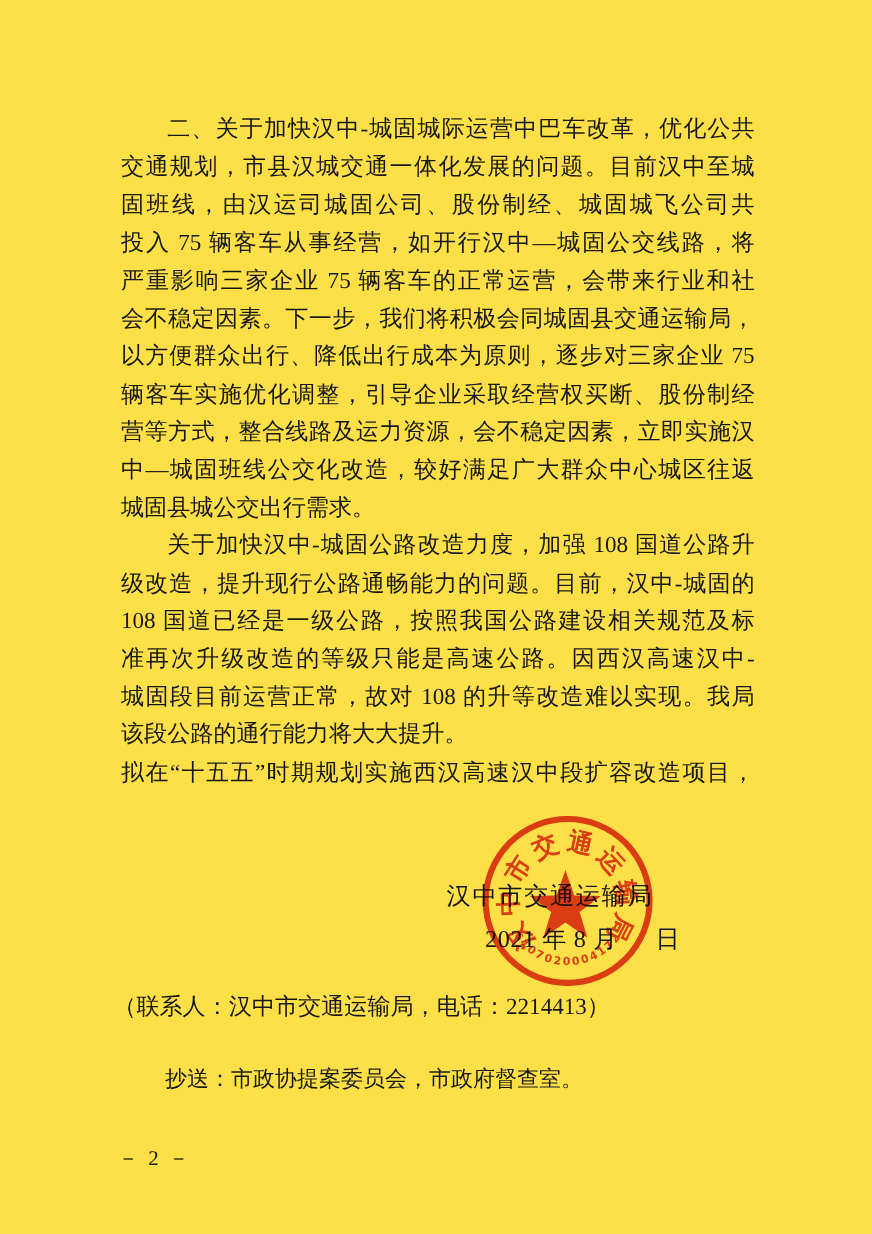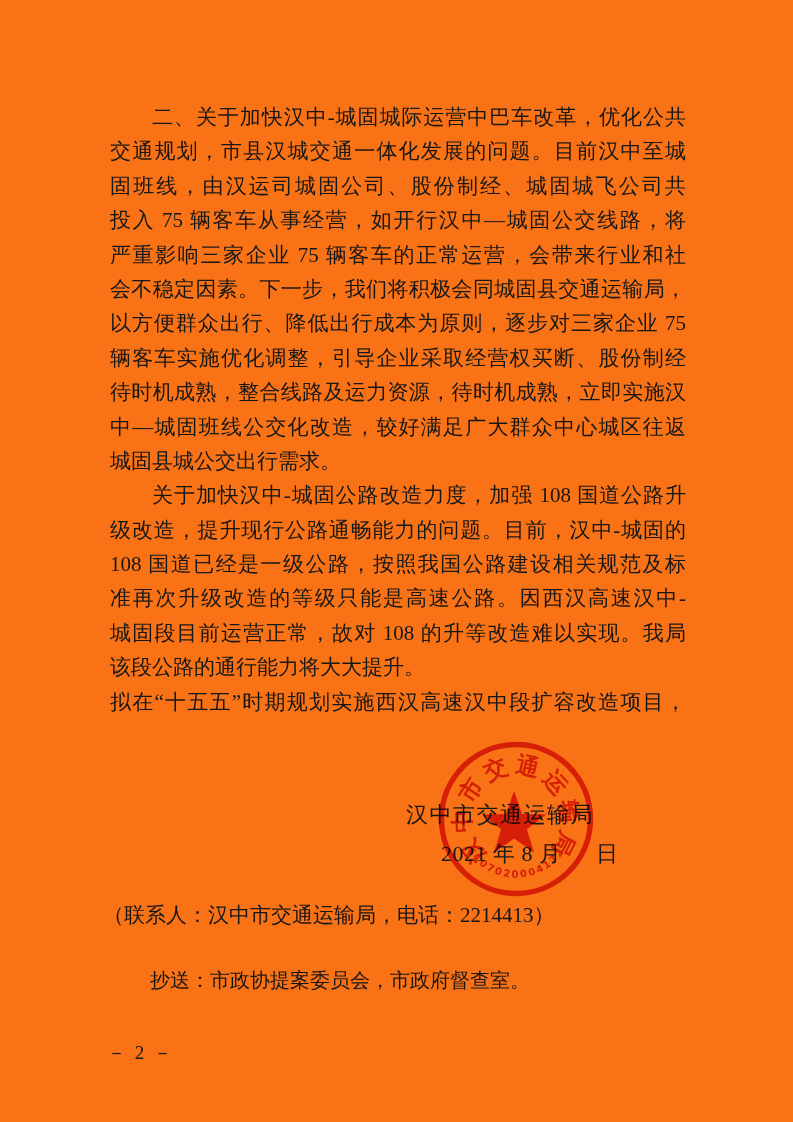--- a/index.html
+++ b/index.html
@@ -1,21 +1,21 @@
 <!DOCTYPE html>
 <html style="--seal-color: #d8352a;"><head>
 <meta charset="utf-8">
 <style>
   html, body { margin: 0; padding: 0; background: #888; }
   .page {
     position: relative;
     width: 793px;
     height: 1122px;
     margin: 0 auto;
-    background: #f97316;
+    background: #fde047;
     font-family: "Liberation Serif", "DejaVu Serif", serif;
     color: #171717;
     overflow: hidden;
   }
   .body-text {
     position: absolute;
     left: 110px;
     top: 100px;
     width: 576px;
   }
@@ -100,21 +100,21 @@
   <div class="body-text">
 
   <div class="line first">二、关于加快汉中-城固城际运营中巴车改革，优化公共</div>
       <div class="line">交通规划，市县汉城交通一体化发展的问题。目前汉中至城</div>
       <div class="line">固班线，由汉运司城固公司、股份制经、城固城飞公司共</div>
       <div class="line">投入 75 辆客车从事经营，如开行汉中—城固公交线路，将</div>
       <div class="line">严重影响三家企业 75 辆客车的正常运营，会带来行业和社</div>
       <div class="line">会不稳定因素。下一步，我们将积极会同城固县交通运输局，</div>
       <div class="line">以方便群众出行、降低出行成本为原则，逐步对三家企业 75</div>
       <div class="line">辆客车实施优化调整，引导企业采取经营权买断、股份制经</div>
-      <div class="line">待时机成熟，整合线路及运力资源，待时机成熟，立即实施汉</div>
+      <div class="line">营等方式，整合线路及运力资源，会不稳定因素，立即实施汉</div>
       <div class="line">中—城固班线公交化改造，较好满足广大群众中心城区往返</div>
       <div class="line last">城固县城公交出行需求。</div>
       <div class="line first">关于加快汉中-城固公路改造力度，加强 108 国道公路升</div>
       <div class="line">级改造，提升现行公路通畅能力的问题。目前，汉中-城固的</div>
       <div class="line">108 国道已经是一级公路，按照我国公路建设相关规范及标</div>
       <div class="line">准再次升级改造的等级只能是高速公路。因西汉高速汉中-</div>
       <div class="line">城固段目前运营正常，故对 108 的升等改造难以实现。我局</div>
       <div class="line last">该段公路的通行能力将大大提升。</div>
       <div class="line">拟在“十五五”时期规划实施西汉高速汉中段扩容改造项目，</div>
     </div>

